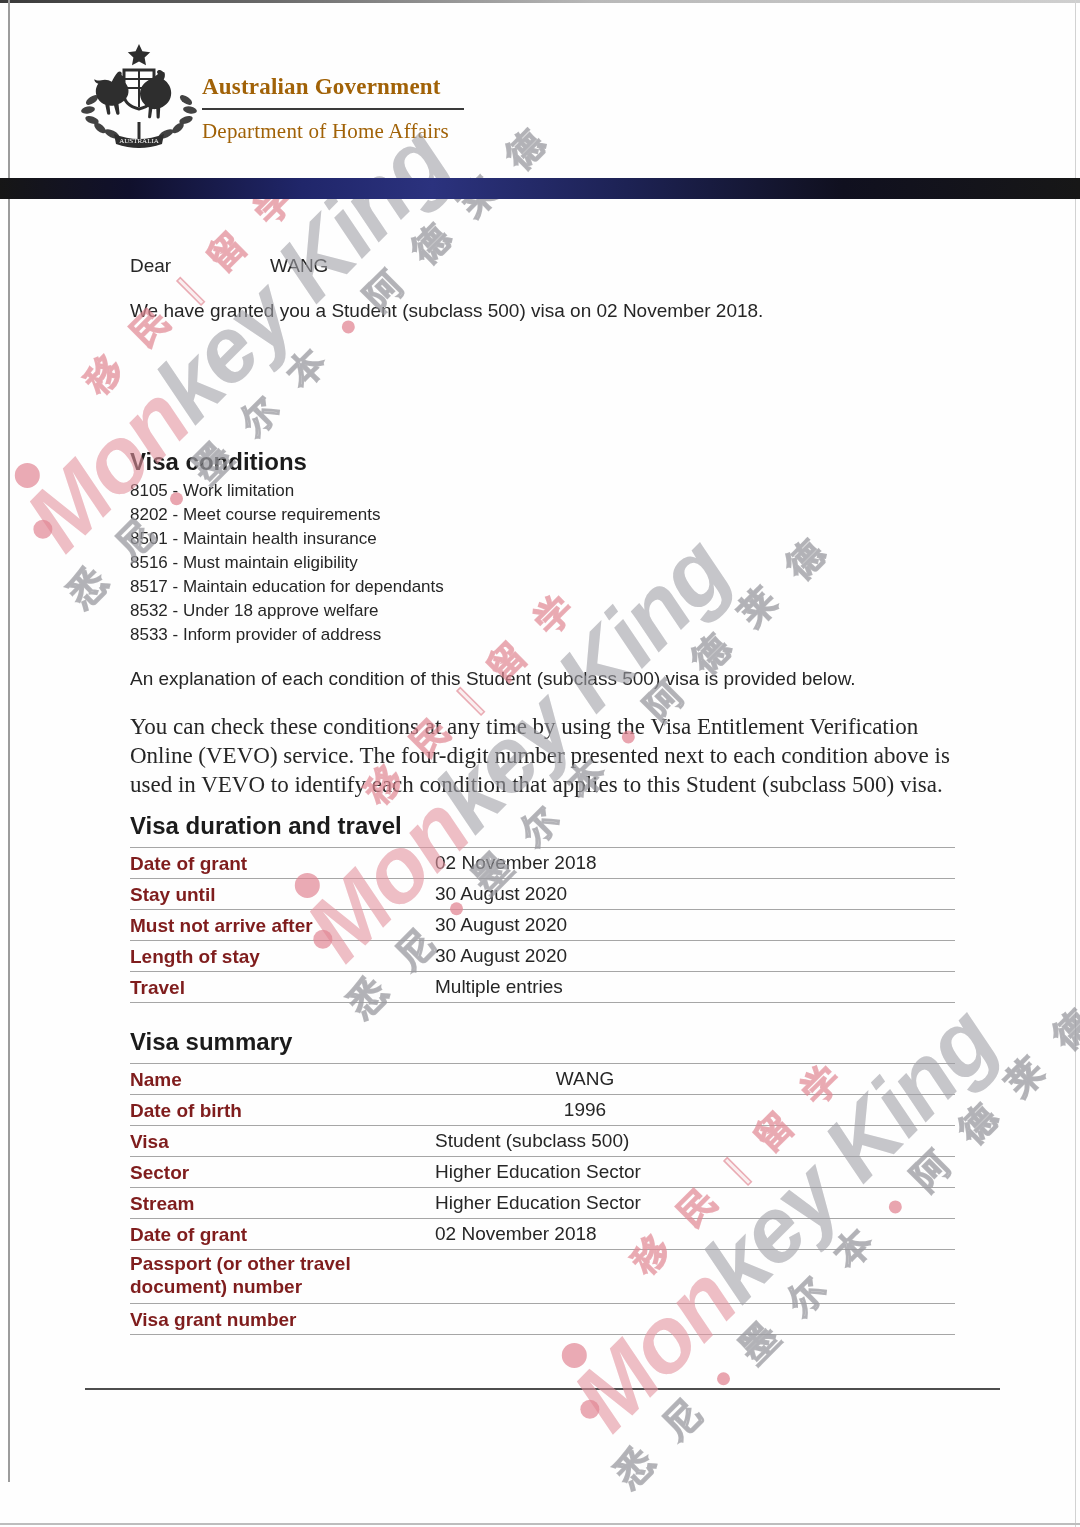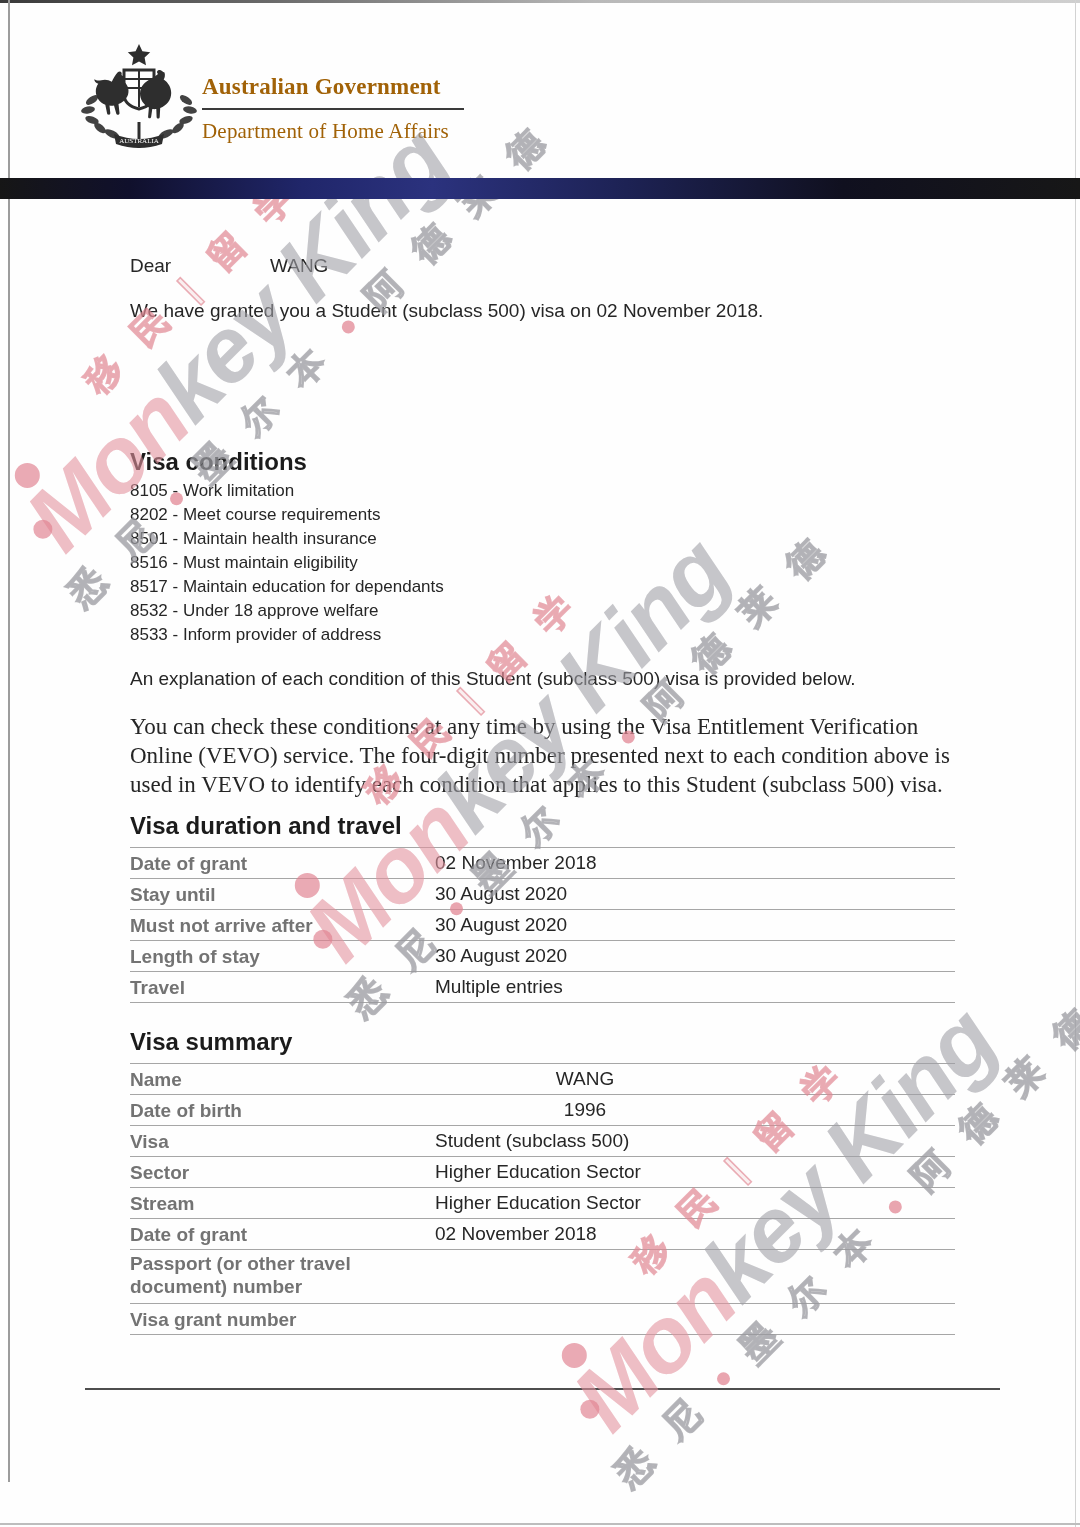--- a/index.html
+++ b/index.html
@@ -45,21 +45,21 @@
   .para2{position:absolute;left:130px;top:712px;width:848px;font-size:23px;line-height:29px;font-family:Liberation Serif, serif;}
 
   .h-duration{left:130px;top:812px;}
   .h-summary{left:130px;top:1028px;}
 
   .vtable{position:absolute;left:130px;width:825px;}
   .t-duration{top:847px;}
   .t-summary{top:1063px;}
   .trow{display:flex;border-top:1px solid #a6a6a6;min-height:30px;align-items:center;}
   .vtable .trow:last-child{border-bottom:1px solid #a6a6a6;}
-  .tlabel{width:305px;font-weight:bold;font-size:19px;color:#737373;line-height:23px;}
+  .tlabel{width:305px;font-weight:bold;font-size:19px;color:#7f1d1d;line-height:23px;}
   .tvalue{flex:1;font-size:19px;color:#262626;}
   .tvalue.center{flex:none;width:300px;text-align:center;}
   .trow.tall{min-height:51px;align-items:flex-start;padding-top:2px;}
 
   .footer-rule{position:absolute;left:85px;top:1388px;width:915px;height:2px;background:#4e4e4e;}
 
   
   .wm{position:absolute;width:660px;display:flex;flex-direction:column;
     transform:rotate(-45deg);pointer-events:none;z-index:5;}
   .wm1{left:-75px;top:228px;}

